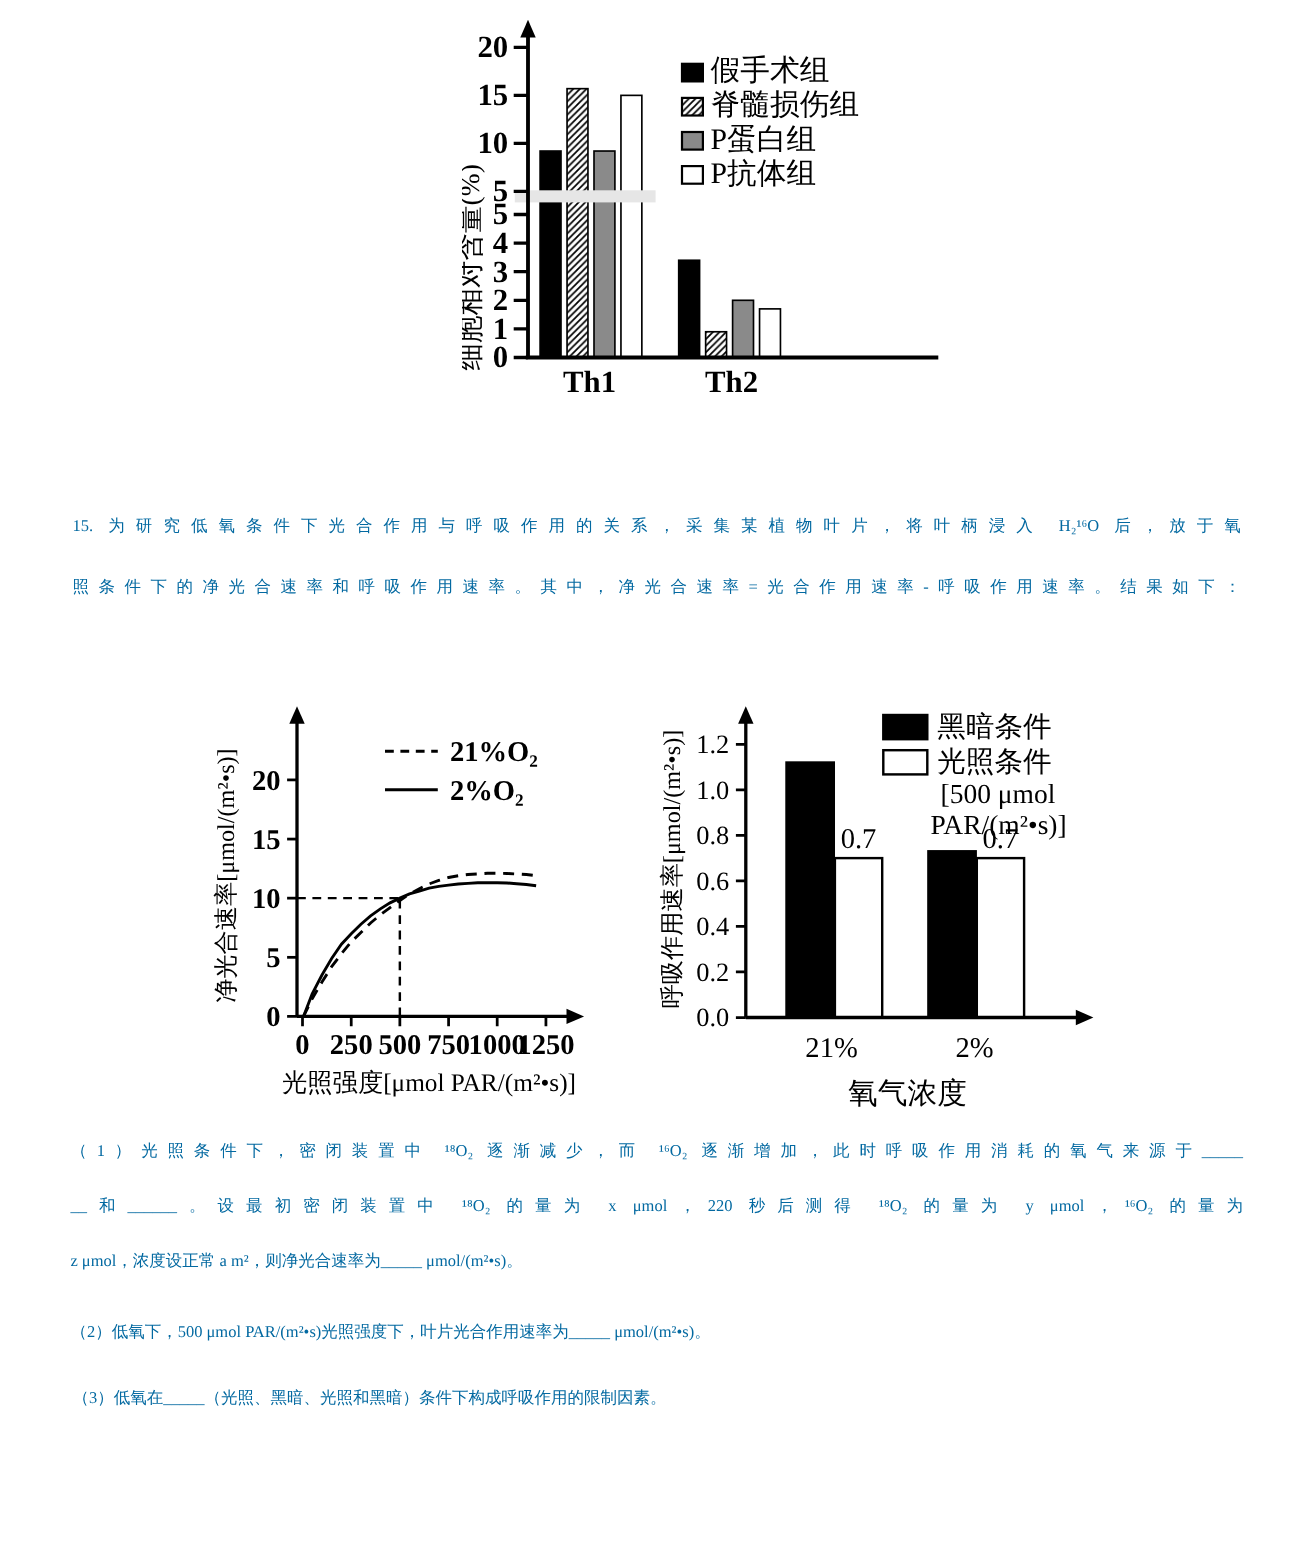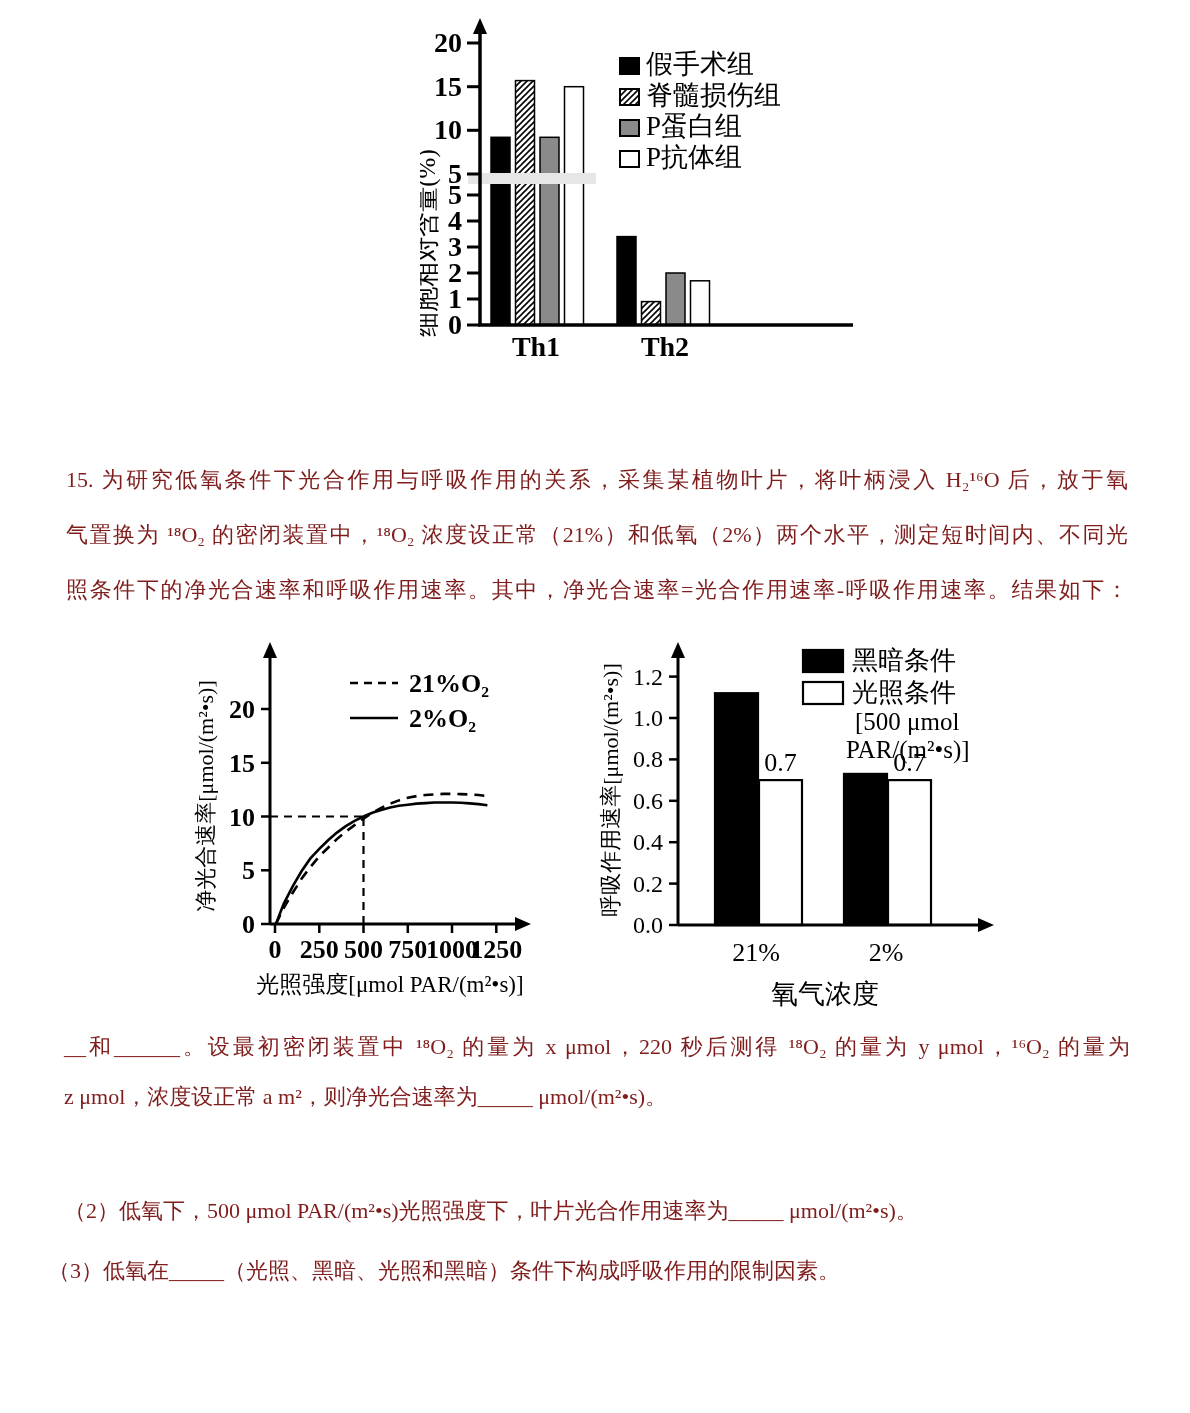--- a/index.html
+++ b/index.html
@@ -2,28 +2,28 @@
 <html><head>
 <meta charset="utf-8">
 <style>
   html,body{margin:0;padding:0;}
   body{
     width:1190px;height:1413px;position:relative;background:#ffffff;color:#000;
     font-family:"Liberation Serif","DejaVu Serif","DejaVu Sans",serif;
     overflow:hidden;
   }
   .abs{position:absolute;}
-  .para{font-size:22px;color:#7f1d1d;}
+  .para{font-size:15px;color:#0369a1;}
   .para .ln{display:block;white-space:normal;}
   .jl{text-align:justify;text-align-last:justify;}
   .ll{text-align:left;}
   #q15{left:66px;top:452px;width:1062px;line-height:55px;}
   #q1{left:64px;top:1022px;width:1066px;line-height:50px;}
   #q2{left:64px;top:1186px;width:1066px;line-height:50px;}
-  #q3{left:48px;top:1246px;width:1066px;line-height:50px;}
+  #q3{left:66px;top:1246px;width:1066px;line-height:50px;}
   #q4{left:70px;top:1307px;width:1060px;line-height:46px;}
   #chart1{left:420px;top:8px;width:452px;height:356px;}
   #chart2{left:185px;top:628px;width:402px;height:386px;}
   #chart3{left:588px;top:628px;width:442px;height:393px;}
   svg text{font-family:"Liberation Serif","DejaVu Serif","DejaVu Sans",serif;fill:#000;}
 </style>
 </head>
 <body>
 
 <div id="chart1" class="abs"><svg width="452" height="356" viewBox="0 0 452 356">
@@ -73,21 +73,20 @@
       <text x="226" y="96" font-size="27">脊髓损伤组</text>
       <rect x="200" y="112" width="19" height="16" fill="#8a8a8a" stroke="#000000" stroke-width="2"></rect>
       <text x="226" y="127" font-size="27">P蛋白组</text>
       <rect x="200" y="143" width="19" height="16" fill="#fff" stroke="#000000" stroke-width="2"></rect>
       <text x="226" y="158" font-size="27">P抗体组</text>
       <text transform="rotate(-90 15 235)" x="15" y="235" text-anchor="middle" font-size="25">细胞相对含量(%)</text>
     </svg></div>
 
 <div id="q15" class="abs para">
   <span class="ln jl">15.  为研究低氧条件下光合作用与呼吸作用的关系，采集某植物叶片，将叶柄浸入 H₂¹⁶O 后，放于氧</span>
-  <span class="ln jl">气置换为 ¹⁸O₂ 的密闭装置中，¹⁸O₂ 浓度设正常（21%）和低氧（2%）两个水平，测定短时间内、不同光</span>
   <span class="ln jl">照条件下的净光合速率和呼吸作用速率。其中，净光合速率=光合作用速率-呼吸作用速率。结果如下：</span>
 </div>
 
 <div id="chart2" class="abs"><svg width="402" height="386" viewBox="0 0 402 386">
       <line x1="85" y1="188.5" x2="178.5" y2="188.5" stroke="#000000" stroke-width="2.2" stroke-dasharray="8,6"></line>
       <line x1="178.5" y1="296" x2="178.5" y2="188.5" stroke="#000000" stroke-width="2.2" stroke-dasharray="8,6"></line>
       <polyline points="90.9,296.0 98.8,279.9 107.7,264.8 116.5,250.8 125.4,239.0 134.3,228.3 143.1,219.7 151.9,211.1 160.8,203.6 169.6,197.1 178.5,190.6 187.3,184.7 196.2,179.9 205.1,175.6 213.9,172.4 222.8,169.7 231.6,168.1 240.4,167.0 249.3,166.5 258.1,165.9 267.0,165.9 275.9,166.1 284.7,166.5 293.5,167.0 302.4,168.1" fill="none" stroke="#000000" stroke-width="2.6" stroke-dasharray="10,7"></polyline>
       <polyline points="90.9,296.0 98.8,275.6 107.7,258.4 116.5,243.3 125.4,230.4 134.3,220.8 143.1,212.2 151.9,204.6 160.8,198.2 169.6,192.8 178.5,188.5 187.3,184.7 196.2,182.1 205.1,179.4 213.9,177.8 222.8,176.7 231.6,175.6 240.4,175.1 249.3,174.5 258.1,174.5 267.0,174.5 275.9,174.7 284.7,175.4 293.5,176.1 302.4,177.2" fill="none" stroke="#000000" stroke-width="2.6"></polyline>
       <line x1="85" y1="296" x2="85" y2="28" stroke="#000000" stroke-width="3"></line>
       <polygon points="85,14 78,30 92,30" fill="#000000"></polygon>
@@ -153,20 +152,21 @@
       <text x="264" y="41" font-size="26">黑暗条件</text>
       <rect x="215" y="54" width="40" height="22" fill="#fff" stroke="#000000" stroke-width="2.2"></rect>
       <text x="264" y="73" font-size="26">光照条件</text>
       <text x="267" y="102" font-size="25">[500 μmol</text>
       <text x="258" y="130" font-size="25">PAR/(m²•s)]</text>
       <text transform="rotate(-90 30 162)" x="30" y="162" text-anchor="middle" font-size="22">呼吸作用速率[μmol/(m²•s)]</text>
       <text x="237" y="375" text-anchor="middle" font-size="27">氧气浓度</text>
     </svg></div>
 
 <div id="q1" class="abs para">
+  <span class="ln jl">（1）光照条件下，密闭装置中 ¹⁸O₂ 逐渐减少，而 ¹⁶O₂ 逐渐增加，此时呼吸作用消耗的氧气来源于_____</span>
   <span class="ln jl">__和______。设最初密闭装置中 ¹⁸O₂ 的量为 x  μmol，220 秒后测得 ¹⁸O₂ 的量为 y  μmol，¹⁶O₂ 的量为</span>
   <span class="ln ll">z  μmol，浓度设正常 a m²，则净光合速率为_____  μmol/(m²•s)。</span>
 </div>
 
 <div id="q2" class="abs para">
   <span class="ln ll">（2）低氧下，500  μmol PAR/(m²•s)光照强度下，叶片光合作用速率为_____  μmol/(m²•s)。</span>
 </div>
 
 <div id="q3" class="abs para">
   <span class="ln ll">（3）低氧在_____（光照、黑暗、光照和黑暗）条件下构成呼吸作用的限制因素。</span>

